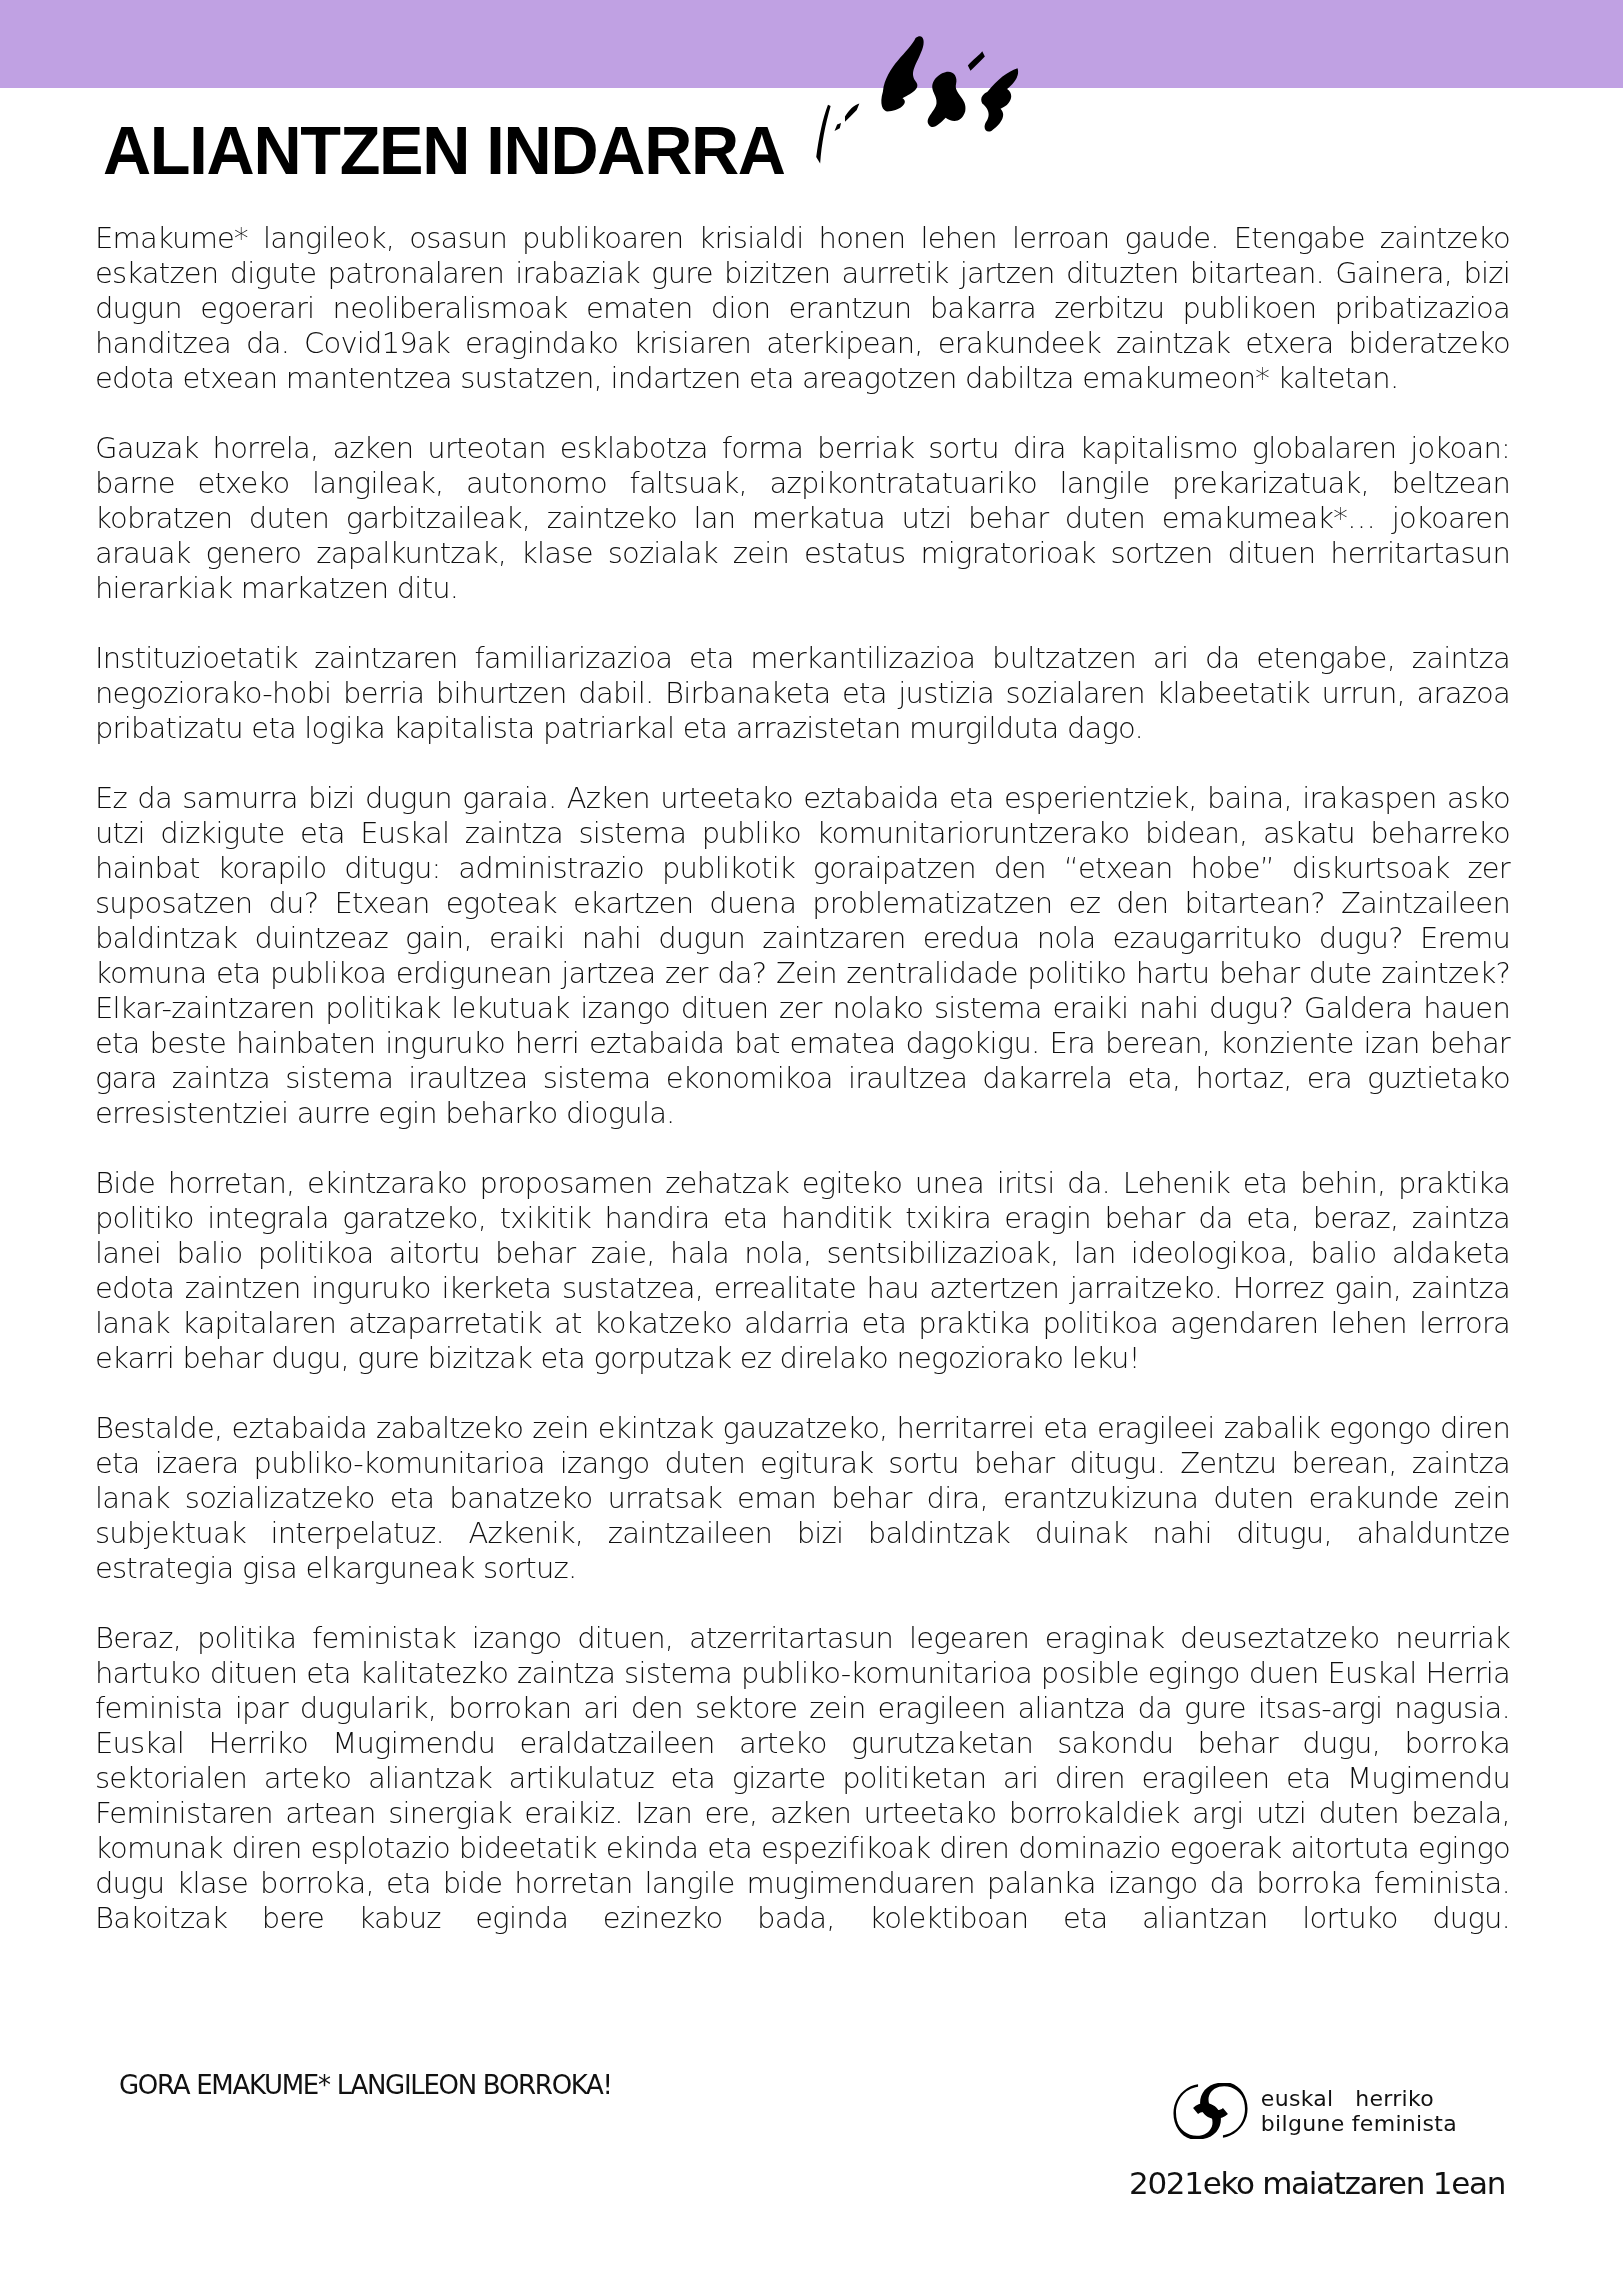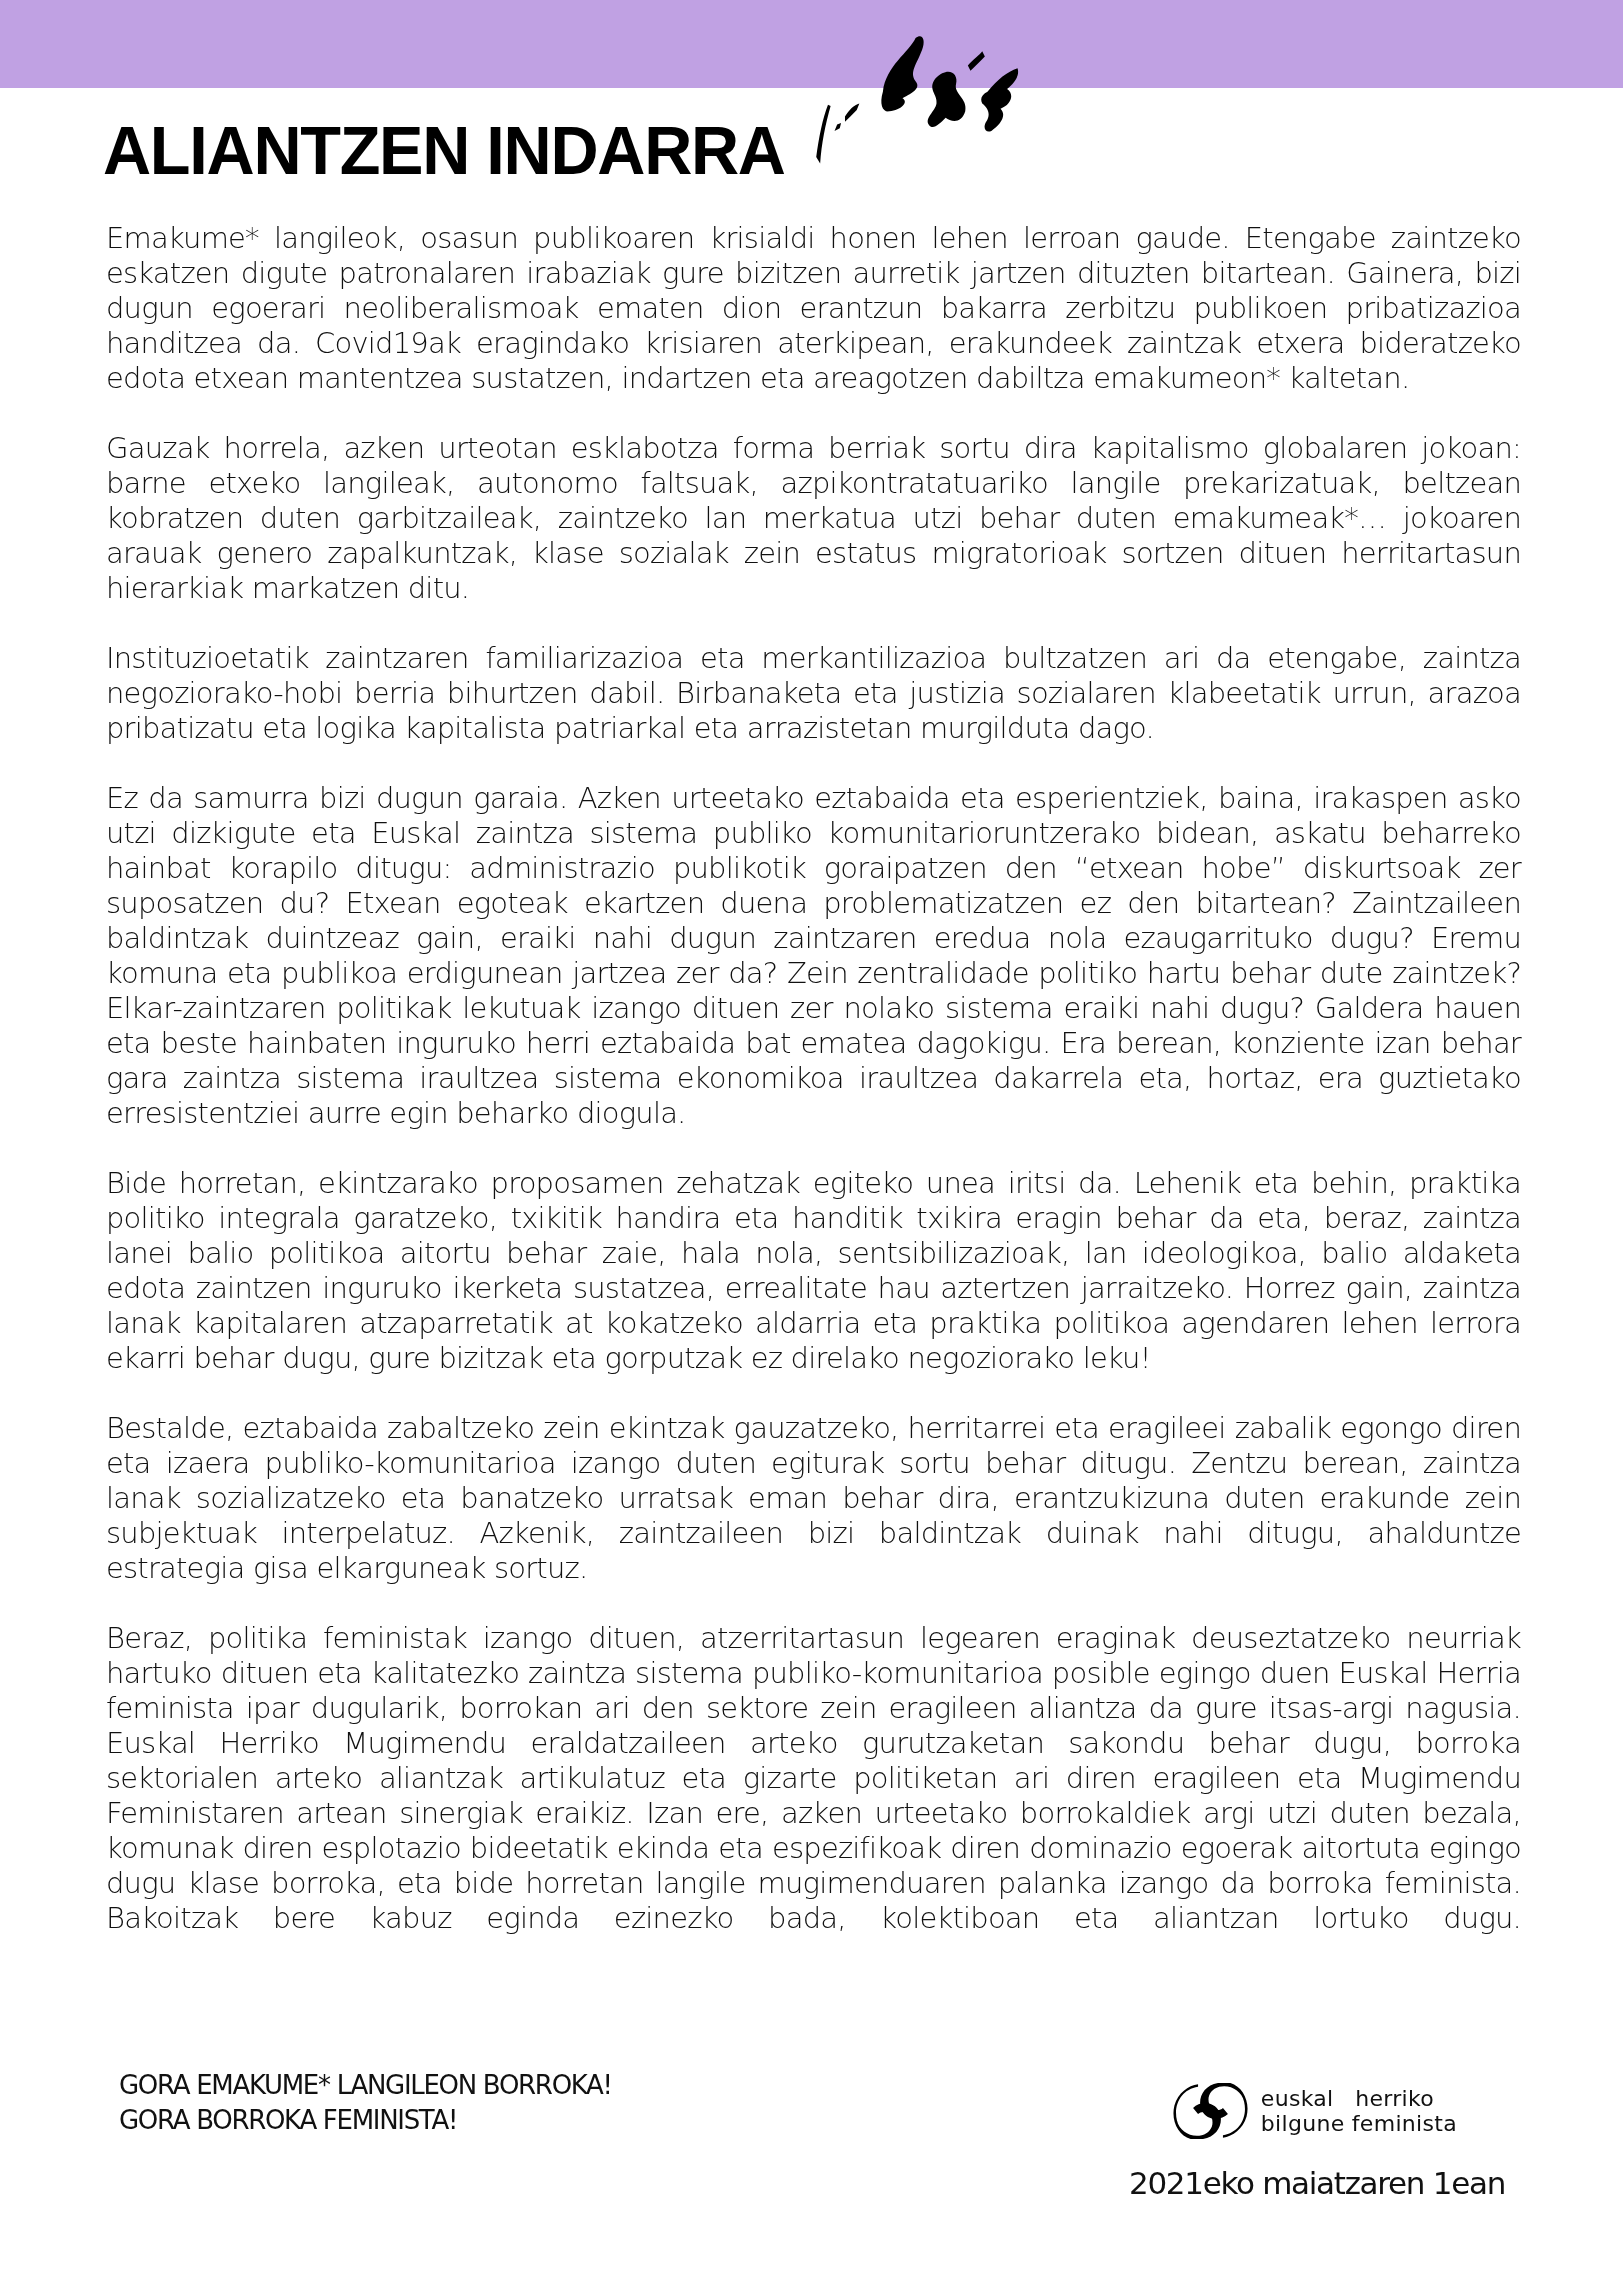--- a/index.html
+++ b/index.html
@@ -1,20 +1,20 @@
 <!DOCTYPE html>
 <html style="font-size:10.5px"><head>
 <meta charset="utf-8">
 <style>
   html, body { margin:0; padding:0; background:#ffffff; }
   body { width:1623px; height:2295px; position:relative; overflow:hidden; font-family:"Liberation Sans", sans-serif; color:#111; }
   .band { position:absolute; left:0; top:0; width:1623px; height:88px; background:#c0a1e3; }
   .title { position:absolute; left:103px; top:116px; margin:0; font-family:"Liberation Sans", sans-serif; font-weight:900; font-size:68px; letter-spacing:-1.3px; line-height:1; transform:scaleX(0.98); transform-origin:left; color:#000; }
   .scribble { position:absolute; left:811px; top:26px; width:366px; height:151px; }
-  .body { position:absolute; left:106px; top:221px; width:1415px; }
+  .body { position:absolute; left:95px; top:221px; width:1415px; }
   .body p { margin:0 0 35px 0; font-size:29px; line-height:35px; text-align:justify; font-family:"DejaVu Sans", sans-serif; font-weight:200; letter-spacing:-0.8px; transform-origin:left; }
   .body p.last { margin-bottom:0; text-align-last:justify; }
   .slogans { position:absolute; left:119px; top:2068px; font-family:"DejaVu Sans", sans-serif; font-size:26px; line-height:35px; letter-spacing:-1.3px; }
   .slogans div { margin:0; }
   .logo { position:absolute; left:1172px; top:2085px; width:308px; height:51px; display:flex; align-items:center; }
   .logo svg { width:77px; height:56px; }
   .logo .txt { margin-left:11.8px; font-family:"DejaVu Sans", sans-serif; font-size:22px; line-height:25px; letter-spacing:0.3px; }
   .logo .txt .l1 { word-spacing:14.4px; }
   .sign { position:absolute; right:118px; top:2166px; text-align:center; font-family:"DejaVu Sans", sans-serif; font-size:31px; line-height:35px; letter-spacing:-1.3px; }
 </style>
@@ -40,21 +40,20 @@
   <p>Gauzak horrela, azken urteotan esklabotza forma berriak sortu dira kapitalismo globalaren jokoan: barne etxeko langileak, autonomo faltsuak, azpikontratatuariko langile prekarizatuak, beltzean kobratzen duten garbitzaileak, zaintzeko lan merkatua utzi behar duten emakumeak*… jokoaren arauak genero zapalkuntzak, klase sozialak zein estatus migratorioak sortzen dituen herritartasun hierarkiak markatzen ditu.</p>
   <p>Instituzioetatik zaintzaren familiarizazioa eta merkantilizazioa bultzatzen ari da etengabe, zaintza negoziorako-hobi berria bihurtzen dabil. Birbanaketa eta justizia sozialaren klabeetatik urrun, arazoa pribatizatu eta logika kapitalista patriarkal eta arrazistetan murgilduta dago.</p>
   <p>Ez da samurra bizi dugun garaia. Azken urteetako eztabaida eta esperientziek, baina, irakaspen asko utzi dizkigute eta Euskal zaintza sistema publiko komunitarioruntzerako bidean, askatu beharreko hainbat korapilo ditugu: administrazio publikotik goraipatzen den “etxean hobe” diskurtsoak zer suposatzen du? Etxean egoteak ekartzen duena problematizatzen ez den bitartean? Zaintzaileen baldintzak duintzeaz gain, eraiki nahi dugun zaintzaren eredua nola ezaugarrituko dugu? Eremu komuna eta publikoa erdigunean jartzea zer da? Zein zentralidade politiko hartu behar dute zaintzek? Elkar-zaintzaren politikak lekutuak izango dituen zer nolako sistema eraiki nahi dugu? Galdera hauen eta beste hainbaten inguruko herri eztabaida bat ematea dagokigu. Era berean, konziente izan behar gara zaintza sistema iraultzea sistema ekonomikoa iraultzea dakarrela eta, hortaz, era guztietako erresistentziei aurre egin beharko diogula.</p>
   <p>Bide horretan, ekintzarako proposamen zehatzak egiteko unea iritsi da. Lehenik eta behin, praktika politiko integrala garatzeko, txikitik handira eta handitik txikira eragin behar da eta, beraz, zaintza lanei balio politikoa aitortu behar zaie, hala nola, sentsibilizazioak, lan ideologikoa, balio aldaketa edota zaintzen inguruko ikerketa sustatzea, errealitate hau aztertzen jarraitzeko. Horrez gain, zaintza lanak kapitalaren atzaparretatik at kokatzeko aldarria eta praktika politikoa agendaren lehen lerrora ekarri behar dugu, gure bizitzak eta gorputzak ez direlako negoziorako leku!</p>
   <p>Bestalde, eztabaida zabaltzeko zein ekintzak gauzatzeko, herritarrei eta eragileei zabalik egongo diren eta izaera publiko-komunitarioa izango duten egiturak sortu behar ditugu. Zentzu berean, zaintza lanak sozializatzeko eta banatzeko urratsak eman behar dira, erantzukizuna duten erakunde zein subjektuak interpelatuz. Azkenik, zaintzaileen bizi baldintzak duinak nahi ditugu, ahalduntze estrategia gisa elkarguneak sortuz.</p>
   <p class="last">Beraz, politika feministak izango dituen, atzerritartasun legearen eraginak deuseztatzeko neurriak hartuko dituen eta kalitatezko zaintza sistema publiko-komunitarioa posible egingo duen Euskal Herria feminista ipar dugularik, borrokan ari den sektore zein eragileen aliantza da gure itsas-argi nagusia. Euskal Herriko Mugimendu eraldatzaileen arteko gurutzaketan sakondu behar dugu, borroka sektorialen arteko aliantzak artikulatuz eta gizarte politiketan ari diren eragileen eta Mugimendu Feministaren artean  sinergiak eraikiz. Izan ere, azken urteetako borrokaldiek argi utzi duten bezala, komunak diren esplotazio bideetatik ekinda eta espezifikoak diren dominazio egoerak aitortuta egingo dugu klase borroka, eta bide horretan langile mugimenduaren palanka izango da borroka feminista. Bakoitzak bere kabuz eginda ezinezko bada, kolektiboan eta aliantzan lortuko dugu.</p>
 </div>
 
 <div class="slogans">
   <div>GORA EMAKUME* LANGILEON BORROKA!</div>
-  <div>GORA BORROKA FEMINISTA!</div>
 </div>
 
 <div class="logo">
   <svg viewBox="0 0 120 90">
     <path d="M40 6 C 14 10, 0 34, 6 60 C 10 78, 28 88, 46 84 C 60 80, 66 68, 62 56 C 58 46, 46 44, 40 50 L 32 40 C 44 28, 66 30, 74 46 C 82 64, 72 86, 48 90 L 28 90 C 8 84, -4 60, 2 36 C 8 16, 24 4, 40 2 Z" fill="#000"></path>
     <path d="M80 84 C 106 80, 120 56, 114 30 C 110 12, 92 2, 74 6 C 60 10, 54 22, 58 34 C 62 44, 74 46, 80 40 L 88 50 C 76 62, 54 60, 46 44 C 38 26, 48 4, 72 0 L 92 0 C 112 6, 124 30, 118 54 C 112 74, 96 86, 80 88 Z" fill="#000"></path>
   </svg>
   <div class="txt">
     <div class="l1">euskal herriko</div>
     <div>bilgune feminista</div>

